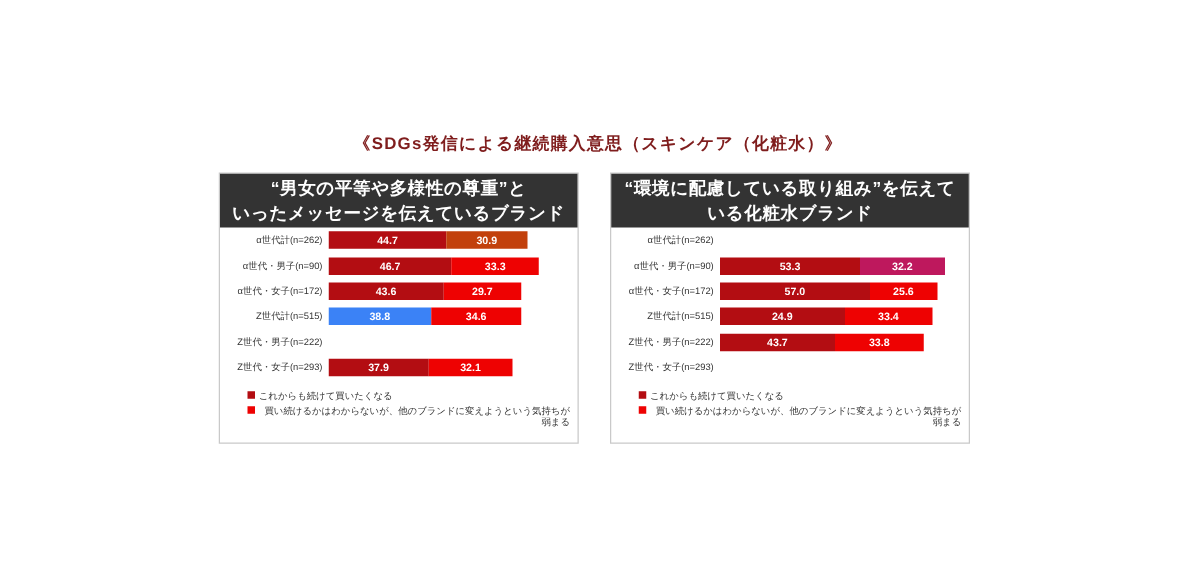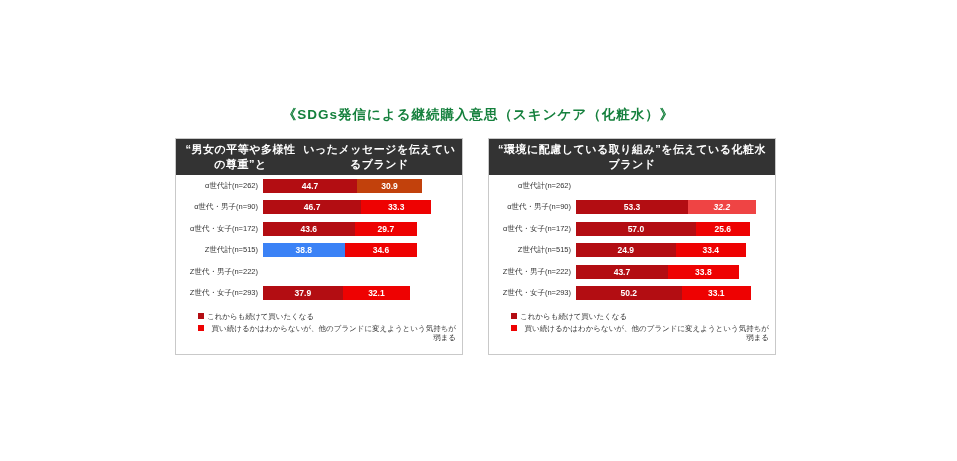--- a/index.html
+++ b/index.html
@@ -3,37 +3,37 @@
 <meta charset="utf-8">
 <style>
   html,body{margin:0;padding:0;}
   body{
     width:957px;height:461px;background:#ffffff;
     font-family:"Liberation Sans","DejaVu Sans",sans-serif;
     position:relative;overflow:hidden;
   }
   .page-title{
     position:absolute;top:106px;left:0;width:957px;
-    text-align:center;font-size:13.5px;font-weight:bold;color:#15803d;
+    text-align:center;font-size:13.5px;font-weight:bold;color:#7f1d1d;
     letter-spacing:1px;
   }
   .panels{
     position:absolute;top:138px;left:175px;
     display:flex;gap:25px;
   }
   .panel{
     width:288px;height:217px;box-sizing:border-box;
     border:1px solid #c9c9c9;background:#ffffff;
     display:flex;flex-direction:column;
   }
   .panel-header{
     background:#333333;color:#ffffff;
     min-height:36px;box-sizing:border-box;
-    display:flex;flex-direction:row;align-items:center;justify-content:center;
-    text-align:center;font-weight:bold;font-size:11px;line-height:1.4;
+    display:flex;flex-direction:column;align-items:center;justify-content:center;
+    text-align:center;font-weight:bold;font-size:14px;line-height:1.4;
     padding:2px 4px;letter-spacing:0.5px;
   }
   .panel-header div:empty{display:none;}
   .bar-rows{
     flex:1;display:flex;flex-direction:column;justify-content:space-around;
     padding:0 14px 2px 6px;box-sizing:border-box;
   }
   .bar-row{display:flex;align-items:center;height:20px;}
   .row-label{
     width:76px;flex:none;text-align:right;
@@ -125,21 +125,21 @@
 
     </div>
     <div class="bar-rows">
         <div class="bar-row">
           <div class="row-label">α世代計(n=262)</div>
         </div>
         <div class="bar-row">
           <div class="row-label">α世代・男子(n=90)</div>
           <div class="bar-track">
             <div class="seg" style="width: 60.5682%; background: rgb(179, 13, 18);">53.3</div>
-            <div class="seg" style="width: 36.5909%; background: #ef4444; font-style: italic;">32.2</div>
+            <div class="seg" style="width: 36.5909%; background: #be185d;">32.2</div>
           </div>
         </div>
         <div class="bar-row">
           <div class="row-label">α世代・女子(n=172)</div>
           <div class="bar-track">
             <div class="seg" style="width: 64.7727%; background: rgb(179, 13, 18);">57.0</div>
             <div class="seg" style="width: 29.0909%; background: rgb(238, 2, 2);">25.6</div>
           </div>
         </div>
         <div class="bar-row">
@@ -151,24 +151,20 @@
         </div>
         <div class="bar-row">
           <div class="row-label">Z世代・男子(n=222)</div>
           <div class="bar-track">
             <div class="seg" style="width: 49.6591%; background: rgb(179, 13, 18);">43.7</div>
             <div class="seg" style="width: 38.4091%; background: rgb(238, 2, 2);">33.8</div>
           </div>
         </div>
         <div class="bar-row">
           <div class="row-label">Z世代・女子(n=293)</div>
-          <div class="bar-track">
-            <div class="seg" style="width: 57.0455%; background: rgb(179, 13, 18);">50.2</div>
-            <div class="seg" style="width: 37.6136%; background: rgb(238, 2, 2);">33.1</div>
-          </div>
         </div>
       </div>
     <div class="legend">
         <div class="legend-item">
           <span class="swatch" style="background: rgb(179, 13, 18);"></span>
           <span>これからも続けて買いたくなる</span>
         </div>
         <div class="legend-item">
           <span class="swatch" style="background: rgb(238, 2, 2);"></span>
           <span>買い続けるかはわからないが、他のブランドに変えようという気持ちが弱まる</span>

